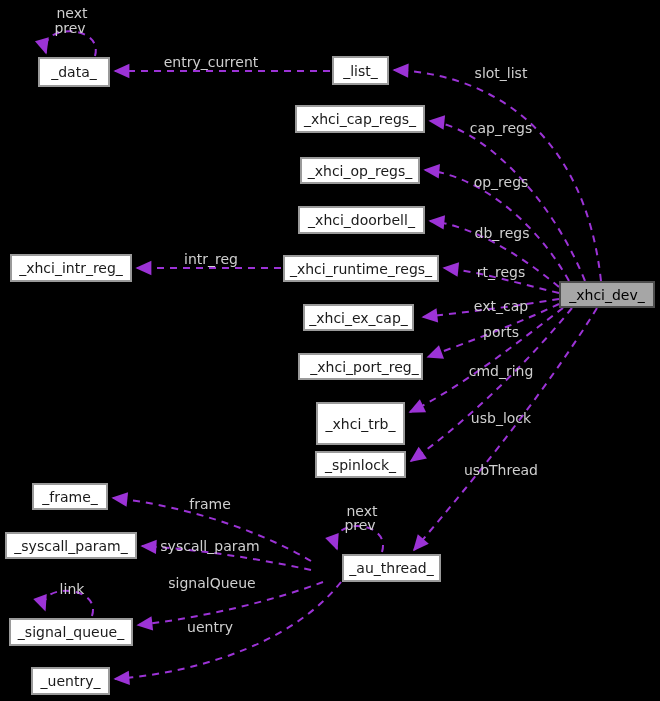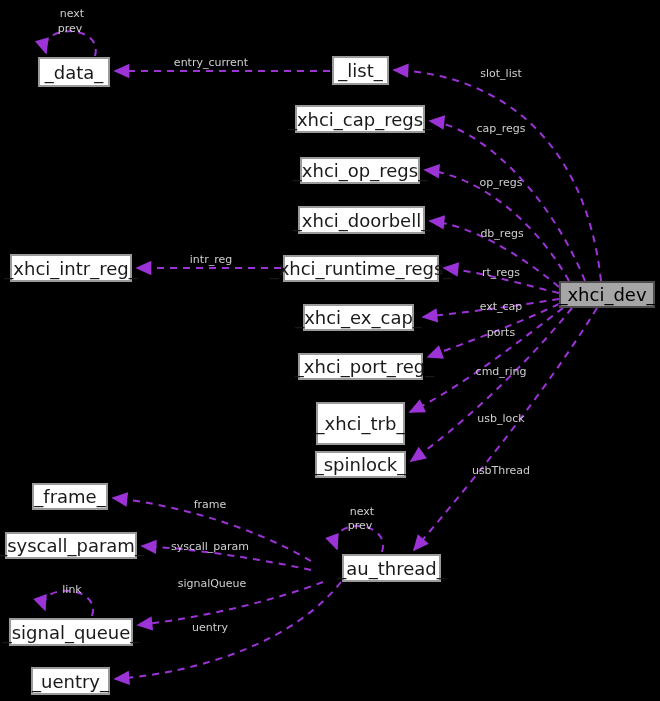--- a/index.html
+++ b/index.html
@@ -18,35 +18,35 @@
     stroke-dasharray:7 6;
   }
   #edges .ah{fill:var(--edge,#9c33d6);stroke:none;}
   .node{
     position:absolute;
     box-sizing:border-box;
     border:2px solid var(--node-border,#9a9a9a);
     background:var(--node-fill,#fff);
     color:var(--node-text,#1a1a1a);
     display:flex;align-items:center;justify-content:center;
-    font-size:18px;
+    font-size:14px;
     white-space:nowrap;
     cursor:pointer;
     z-index:2;
   }
   .node.main{
     background:var(--main-fill,#a6a6a6);
     border-color:var(--main-border,#4d4d4d);
     color:#000000;
   }
   .edge-label{
     position:absolute;
     transform:translate(-50%,-50%);
     color:var(--label,#cfcfcf);
-    font-size:11px;
+    font-size:14px;
     white-space:nowrap;
     z-index:3;
     pointer-events:none;
   }
 </style>
 </head>
 <body>
 
 <div id="stage" style="--bg: #000000; --edge: #9c33d6; --label: #cfcfcf; --node-fill: #ffffff; --node-border: #9a9a9a; --node-text: #1a1a1a; --main-fill: #a6a6a6; --main-border: #4d4d4d;">
 

